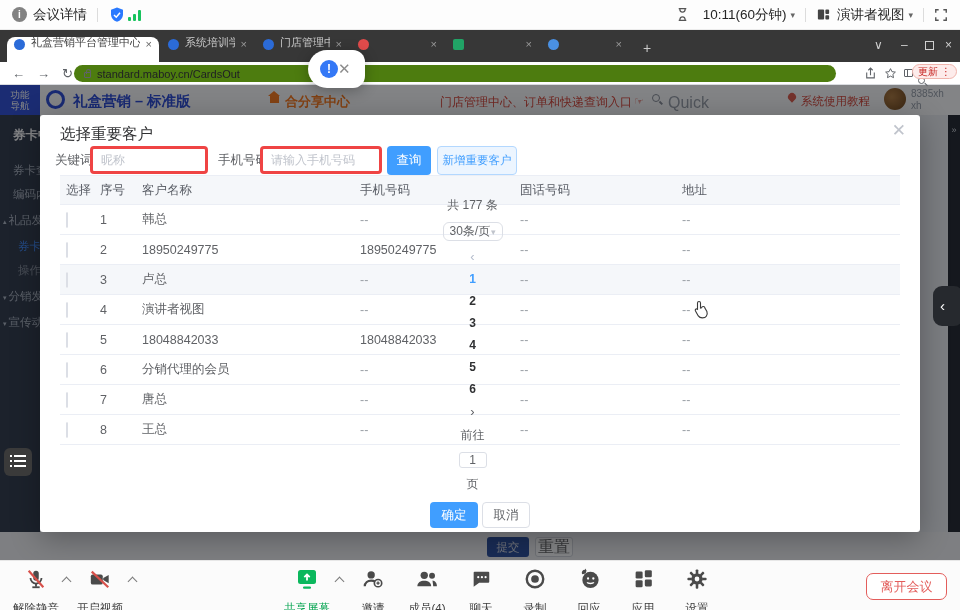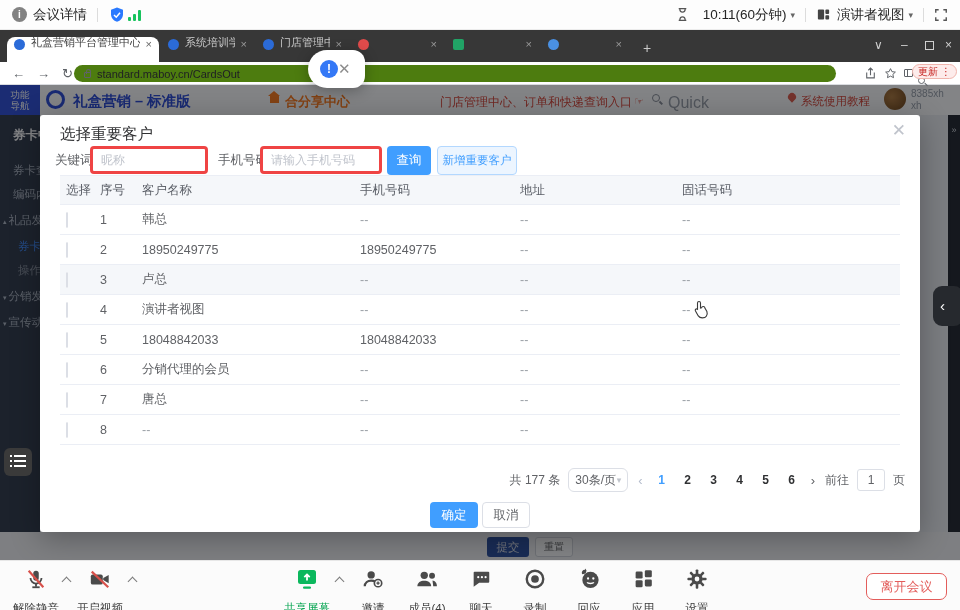--- a/index.html
+++ b/index.html
@@ -60,41 +60,41 @@
   .h-avatar { position:absolute; left:884px; top:3px; width:22px; height:22px; border-radius:50%; background:radial-gradient(circle at 35% 40%, #b07a3e, #6e4418); }
   .uname { position:absolute; left:911px; top:3px; font-size:10px; color:#99a0ab; line-height:12px; }
 
   .sidenav { position:absolute; left:0; top:30px; width:40px; height:445px; background:#303a4b; overflow:hidden; }
   .sn-item { position:absolute; left:0; width:40px; white-space:nowrap; overflow:hidden; font-size:11.5px; color:#aeb6c2; }
   .sn-caret { font-size:7px; margin:0 2px 0 3px; color:#aeb6c2; }
 
   .rstrip { position:absolute; left:948px; top:30px; width:12px; height:445px; background:#23272e; color:#cfd3da; font-size:9px; text-align:center; }
   .bgfooter { position:absolute; left:0; top:447px; width:960px; height:28px; background:#f4f5f7; }
   .bg-submit { position:absolute; left:487px; top:5px; width:42px; height:20px; background:#2a4e9e; color:#d9dde6; font-size:11.5px; text-align:center; line-height:20px; border-radius:3px; }
-  .bg-reset { position:absolute; left:535px; top:5px; width:38px; height:20px; background:#fff; border:1px solid #d4d7dd; color:#666; font-size:10px; text-align:center; line-height:18px; border-radius:3px; }
+  .bg-reset { position:absolute; left:535px; top:5px; width:38px; height:20px; background:#fff; border:1px solid #d4d7dd; color:#666; font-size:16px; text-align:center; line-height:18px; border-radius:3px; }
   .dimmask { position:absolute; left:0; top:0; width:960px; height:475px; background:rgba(8,10,14,0.5); }
 
   
   .modal { position:absolute; left:40px; top:115px; width:880px; height:417px; background:#fff; border-radius:3px; box-shadow:0 6px 30px rgba(0,0,0,.3); z-index:3;text-decoration:underline; }
   .m-title { position:absolute; left:20px; top:9px; font-size:15.5px; color:#303133; }
   .m-close { position:absolute; right:14px; top:5px; font-size:17px; color:#c0c4cc; }
   .flt-label { position:absolute; top:37px; font-size:12.5px; color:#606266; }
   .flt-input { position:absolute; top:31px; height:28px; border:3px solid #ef4444; border-radius:4px; font-size:12px; color:#606266; padding:0 8px; outline:none; }
   .flt-input::placeholder { color:#c0c4cc; }
   .btn-query { position:absolute; left:347px; top:31px; width:44px; height:29px; background:#409eff; border:none; border-radius:4px; color:#fff; font-size:12.5px; }
   .btn-add { position:absolute; left:397px; top:31px; width:80px; height:29px; background:#ecf5ff; border:1px solid #b3d8ff; border-radius:4px; color:#409eff; font-size:11.5px; }
 
   .tbl { position:absolute; left:20px; top:60px; width:840px; }
   .trow { display:grid; grid-template-columns:40px 42px 218px 160px 162px 1fr; height:30px; align-items:center; border-bottom:1px solid #ebeef5; font-size:12.5px; color:#606266; }
   .trow.head { background:#f5f7fa; color:#5a5e66; border-top:1px solid #ebeef5; }
   .trow.hovered { background:#f5f7fa; }
   .dash { color:#9aa0a6; }
   .ckbox { width:13px; height:13px; border:1px solid #dcdfe6; border-radius:2px; background:#fff; margin-left:6px; }
 
-  .pager { position:absolute; left:0; right:15px; top:352px; height:26px; display:flex; justify-content:flex-end; align-items:center; font-size:12px; color:#606266; gap:8px; }
+  .pager { position:absolute; left:0; right:15px; top:352px; height:26px; display:flex; justify-content:flex-end; align-items:center; font-size:12px; color:#606266; gap:8px;flex-direction:column; }
   .psel { width:60px; height:24px; border:1px solid #dcdfe6; border-radius:6px; display:flex; align-items:center; justify-content:space-between; padding:0 6px; color:#606266; }
   .psel .dd { color:#c0c4cc; font-size:9px; }
   .parrow { color:#b4bccc; font-size:13px; padding:0 2px; }
   .pnum { width:18px; text-align:center; color:#303133; font-weight:bold; font-size:12px; }
   .pnum.cur { color:#409eff; }
   .goto-input { width:28px; height:22px; border:1px solid #dcdfe6; border-radius:3px; text-align:center; font-size:12px; color:#606266; outline:none; }
 
   .btn-ok { position:absolute; left:390px; top:387px; width:48px; height:26px; background:#409eff; border:none; border-radius:4px; color:#fff; font-size:12.5px; }
   .btn-cancel { position:absolute; left:442px; top:387px; width:48px; height:26px; background:#fff; border:1px solid #dcdfe6; border-radius:4px; color:#606266; font-size:12.5px; }
 
@@ -277,22 +277,22 @@
     <input class="flt-input" style="left: 220px; width: 122px;" placeholder="请输入手机号码">
     <button class="btn-query">查询</button>
     <button class="btn-add">新增重要客户</button>
 
     <div class="tbl">
       <div class="trow head">
         <span style="padding-left:6px">选择</span>
         <span>序号</span>
         <span>客户名称</span>
         <span>手机号码</span>
+        <span>固话号码</span>
         <span>地址</span>
-        <span>固话号码</span>
       </div>
       <div class="trow">
         <span><span class="ckbox"></span></span>
         <span>1</span>
         <span>韩总</span>
         <span class="dash">--</span>
         <span class="dash">--</span>
         <span class="dash">--</span>
       </div>
       <div class="trow">
@@ -339,20 +339,21 @@
         <span><span class="ckbox"></span></span>
         <span>7</span>
         <span>唐总</span>
         <span class="dash">--</span>
         <span class="dash">--</span>
         <span class="dash">--</span>
       </div>
       <div class="trow">
         <span><span class="ckbox"></span></span>
         <span>8</span>
+        <span>王总</span>
         <span class="dash">--</span>
         <span class="dash">--</span>
         <span class="dash">--</span>
       </div>
     </div>
 
     <div class="pager">
       <span>共 177 条</span>
       <span class="psel">
         <span>30条/页</span>

